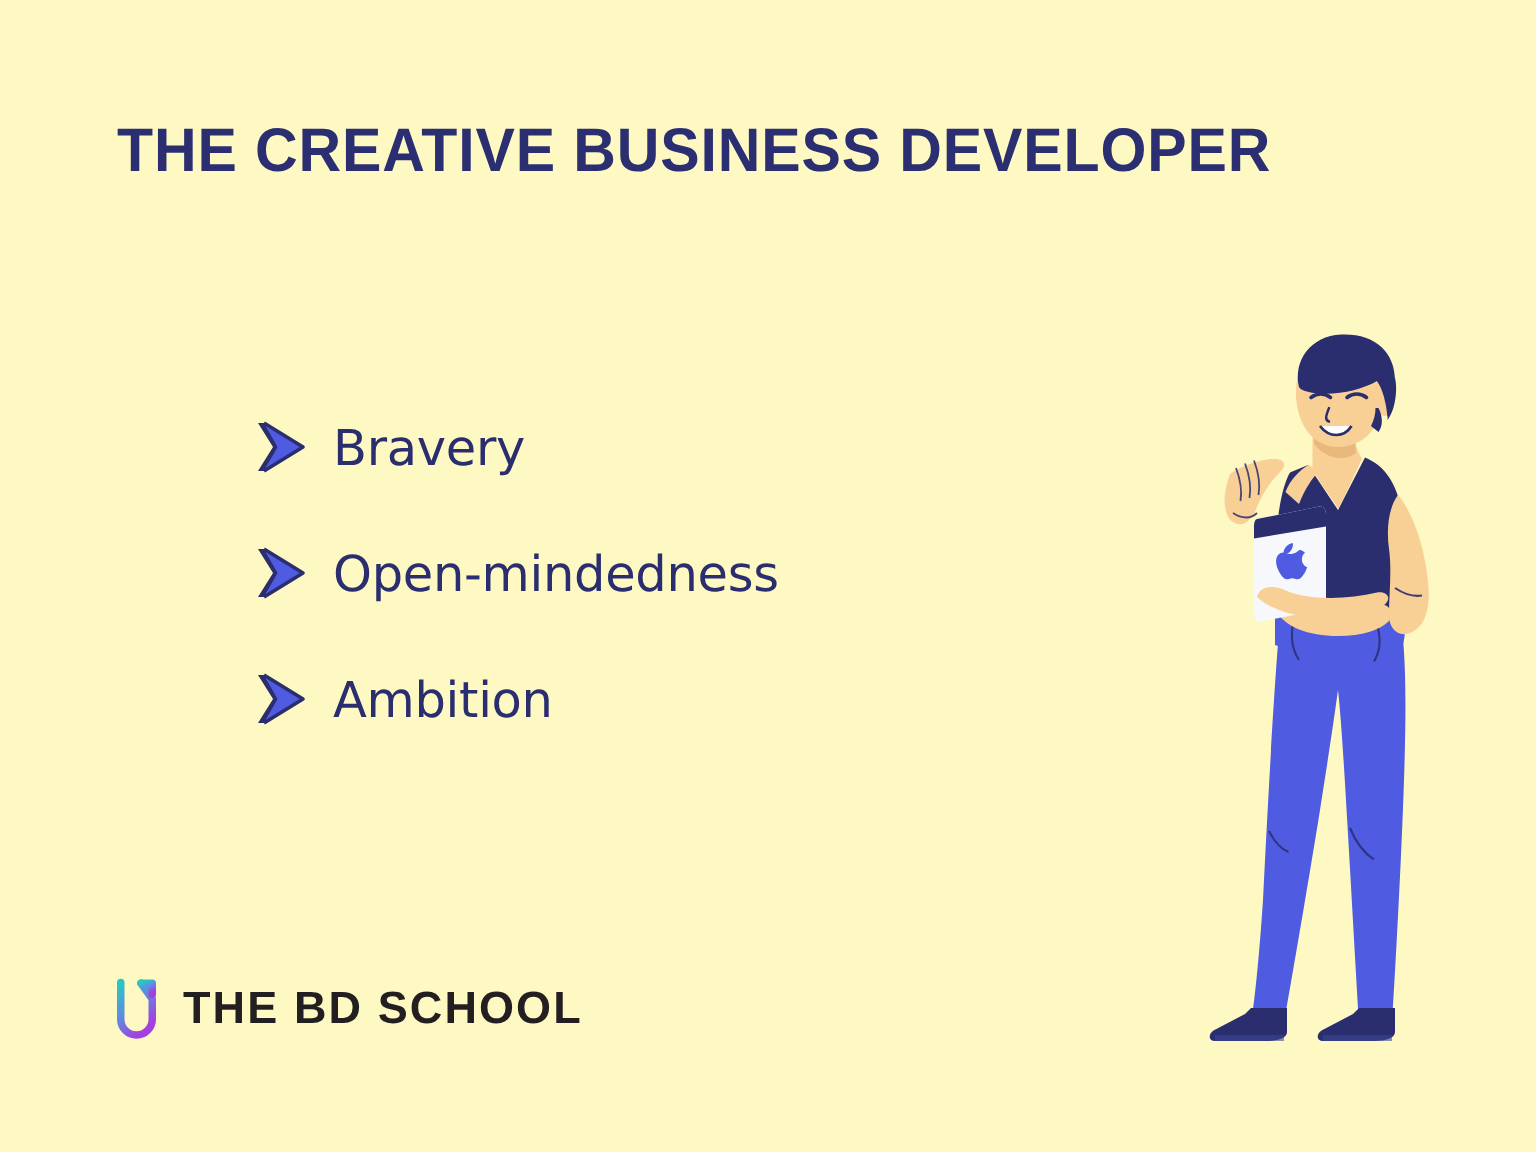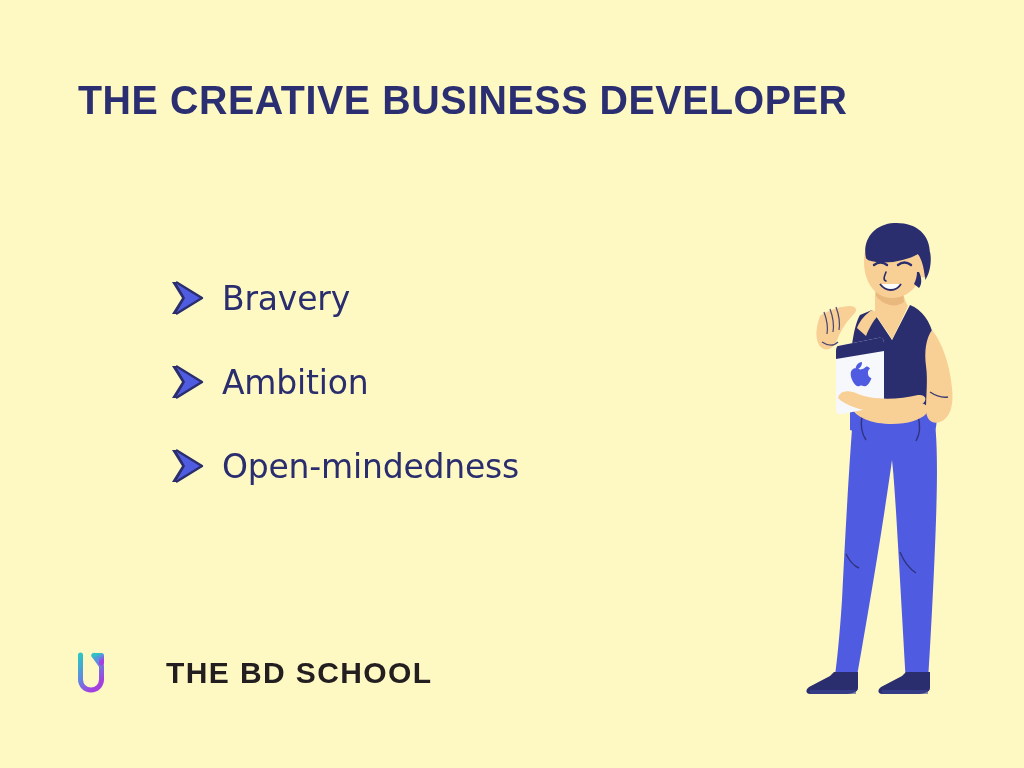--- a/index.html
+++ b/index.html
@@ -72,21 +72,20 @@
     line-height: 1;
   }
 
   
   .logo {
     position: absolute;
     left: 74px;
     top: 652px;
     display: flex;
     align-items: center;
-    gap: 44px;
   }
   .logo-mark {
     width: 34px;
     height: 42px;
     flex: 0 0 34px;
     margin-right: 14px;
   }
   .logo-mark svg { display: block; }
   .logo-text {
     font-family: "Liberation Sans", sans-serif;
@@ -133,32 +132,32 @@
     </div>
 
     <div class="bullet-row">
       <span class="bullet-icon">
         <svg viewBox="0 0 40 40" xmlns="http://www.w3.org/2000/svg">
           <path d="M4 4 L14 20 L4 36 L8 36 L18 20 L8 4 Z" fill="#2a2d6e"></path>
           <path d="M8 4 L34 20 L8 36 L17 20 Z" fill="#4f5be0"></path>
           <path d="M8 4 L34 20 L8 36" fill="none" stroke="#2a2d6e" stroke-width="2.4" stroke-linejoin="round"></path>
         </svg>
       </span>
-      <span class="bullet-label">Ambition</span>
+      <span class="bullet-label">Open-mindedness</span>
     </div>
 
     <div class="bullet-row">
       <span class="bullet-icon">
         <svg viewBox="0 0 40 40" xmlns="http://www.w3.org/2000/svg">
           <path d="M4 4 L14 20 L4 36 L8 36 L18 20 L8 4 Z" fill="#2a2d6e"></path>
           <path d="M8 4 L34 20 L8 36 L17 20 Z" fill="#4f5be0"></path>
           <path d="M8 4 L34 20 L8 36" fill="none" stroke="#2a2d6e" stroke-width="2.4" stroke-linejoin="round"></path>
         </svg>
       </span>
-      <span class="bullet-label">Open-mindedness</span>
+      <span class="bullet-label">Ambition</span>
     </div>
 
   </div>
 
   <div class="logo">
     <span class="logo-mark">
       <svg viewBox="0 0 34 42" xmlns="http://www.w3.org/2000/svg">
         <defs>
           <linearGradient id="bdgrad" x1="0" y1="0" x2="0.55" y2="1">
             <stop offset="0%" stop-color="#2ec4c4"></stop>

